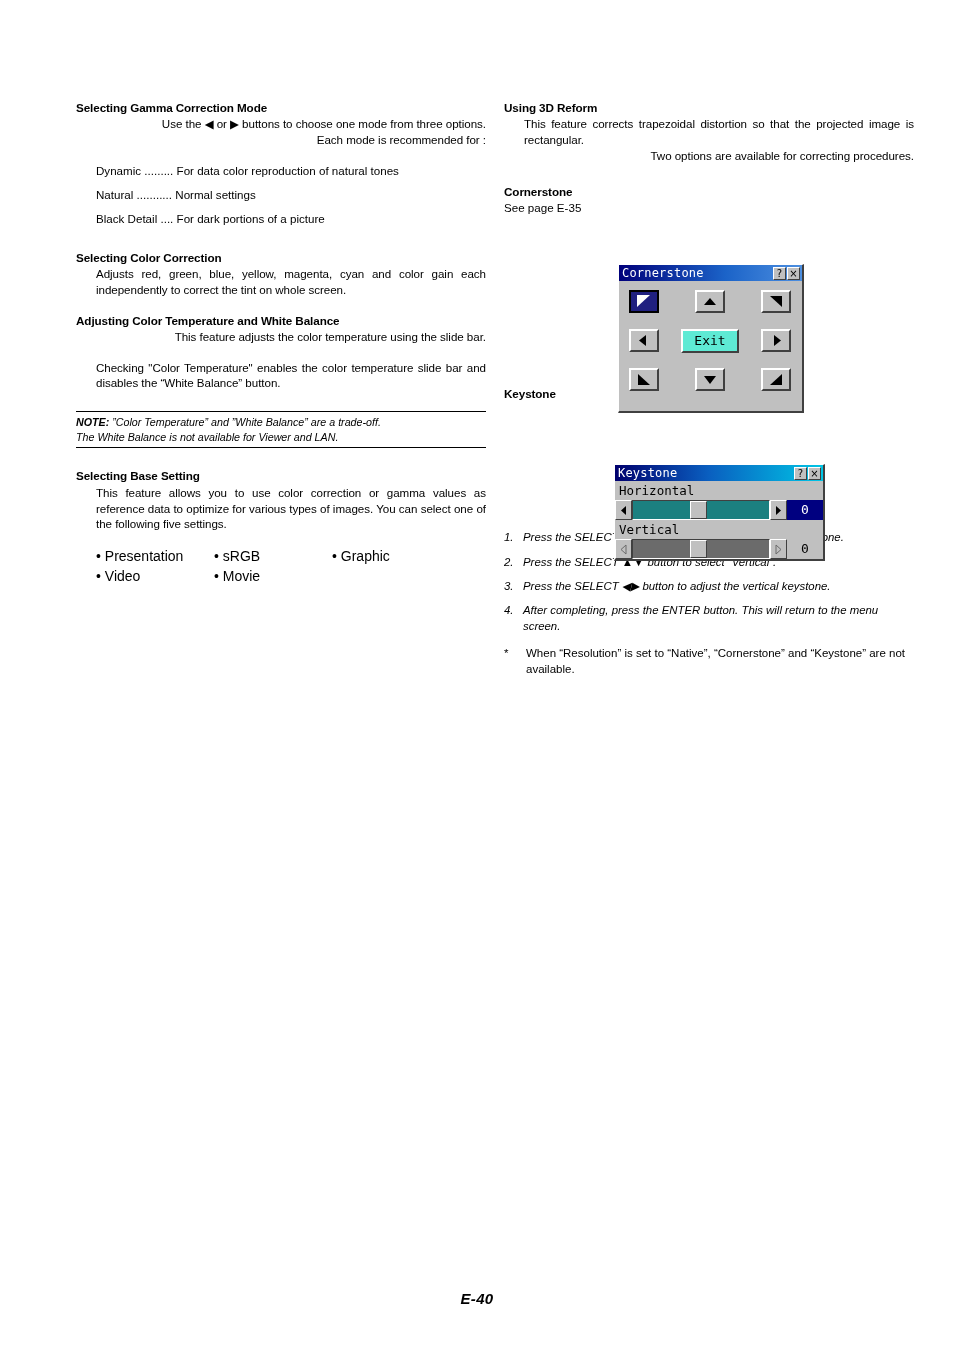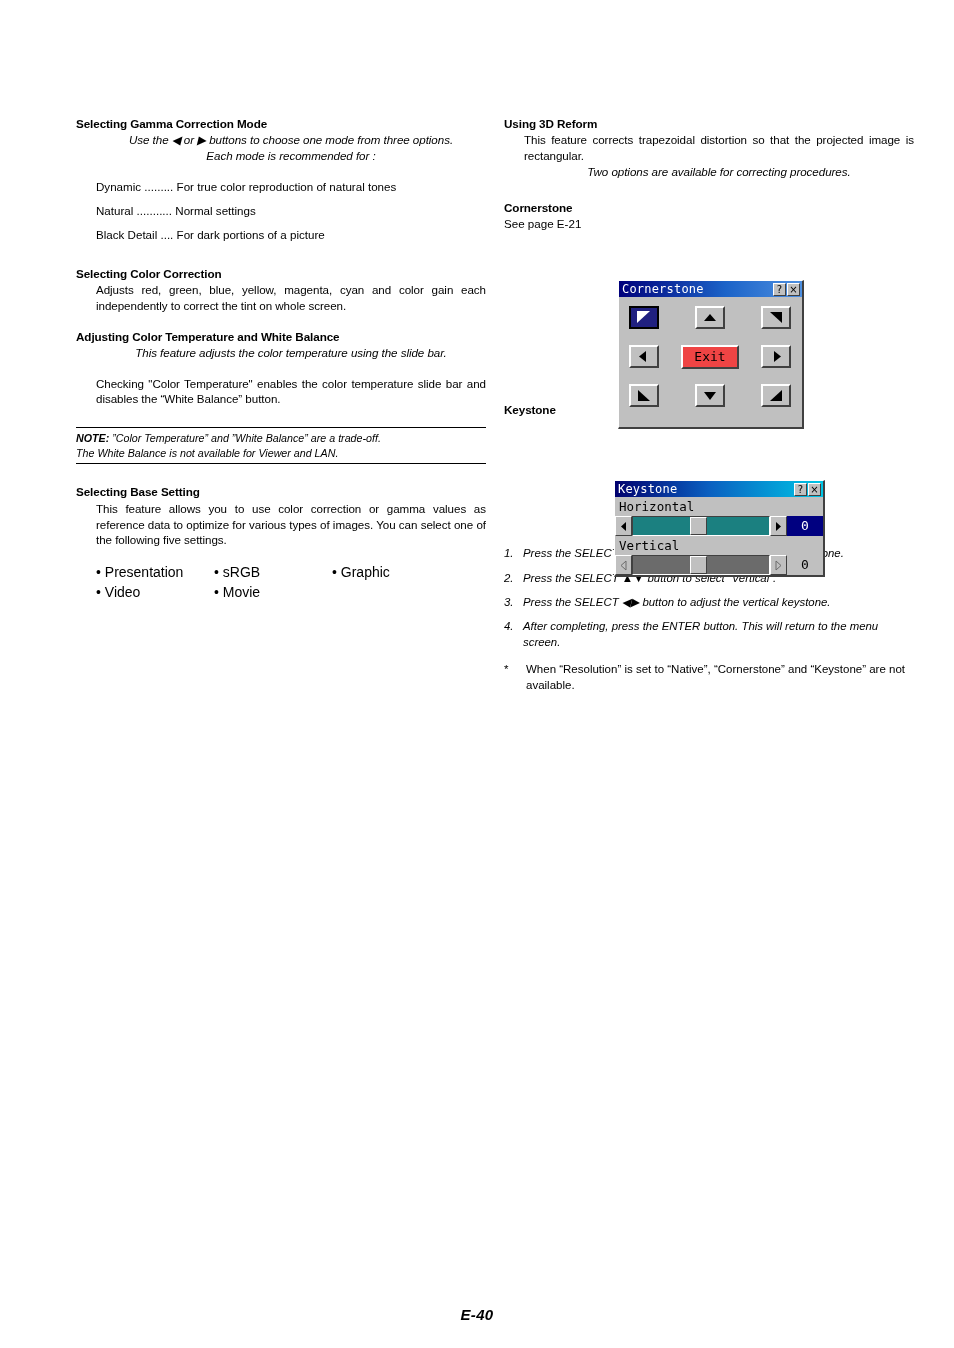--- a/index.html
+++ b/index.html
@@ -11,21 +11,21 @@
     width: 954px;
     height: 1348px;
     position: relative;
     font-family: "Liberation Sans", sans-serif;
     color: #000000;
     -webkit-font-smoothing: antialiased;
   }
 
   .page {
     position: absolute;
-    left: 0; top: 16px;
+    left: 0; top: 0;
     width: 954px;
     height: 1104px;
   }
 
   
   .col-left {
     position: absolute;
     left: 76px;
     top: 100px;
     width: 410px;
@@ -52,21 +52,21 @@
     margin: 0 0 1px 0;
     letter-spacing: -0.1px;
   }
   .body-ind {
     font-size: 11.6px;
     line-height: 1.37;
     margin: 0 0 0 20px;
     text-align: justify;
     letter-spacing: -0.05px;
   }
-  .body-ind.nojust { text-align: center; font-style: italic; }
+  .body-ind.nojust { text-align: right; }
   .gap-md { height: 15px; }
   .gap-lg { height: 20px; }
 
   .gamma-row {
     font-size: 11.6px;
     line-height: 1.37;
     margin: 0 0 8px 20px;
   }
 
   
@@ -215,21 +215,21 @@
     border-right: 2px solid #000000;
     border-bottom: 2px solid #000000;
   }
   .cs-btn svg { display: block; }
   .cs-exit {
     position: absolute;
     left: 62px;
     top: 48px;
     width: 58px;
     height: 24px;
-    background: #ef4444;
+    background: #5eead4;
     border-top: 2px solid #ffffff;
     border-left: 2px solid #ffffff;
     border-right: 2px solid #404040;
     border-bottom: 2px solid #404040;
     box-sizing: border-box;
     font-family: "DejaVu Sans Mono", monospace;
     font-size: 13px;
     line-height: 20px;
     text-align: center;
     color: #000;
@@ -319,21 +319,21 @@
 
   <div class="col-left">
 
     <div>
       <div class="h-sect">Selecting Gamma Correction Mode</div>
       <div class="body-ind nojust">Use the ◀ or ▶ buttons to choose one mode from three options.</div>
       <div class="body-ind nojust">Each mode is recommended for :</div>
       <div class="gap-md"></div>
       <div class="gamma-row">
         <span>Dynamic .........</span>
-        <span>For true color reproduction of natural tones</span>
+        <span>For data color reproduction of natural tones</span>
       </div>
       <div class="gamma-row">
         <span>Natural ...........</span>
         <span>Normal settings</span>
       </div>
       <div class="gamma-row">
         <span>Black Detail ....</span>
         <span>For dark portions of a picture</span>
       </div>
     </div>
@@ -388,21 +388,21 @@
     <div>
       <div class="h-sect">Using 3D Reform</div>
       <div class="body-ind">This feature corrects trapezoidal distortion so that the projected image is rectangular.</div>
       <div class="body-ind nojust">Two options are available for correcting procedures.</div>
     </div>
 
     <div class="gap-lg"></div>
 
     <div>
       <div class="h-sect">Cornerstone</div>
-      <div style="font-size:11.6px;line-height:1.37;">See page E-21</div>
+      <div style="font-size:11.6px;line-height:1.37;">See page E-35</div>
     </div>
 
     <div style="height:170px"></div>
 
     <div class="h-sect">Keystone</div>
 
     <div style="height:128px"></div>
 
     <div class="num-list">
       <div class="num-item">

